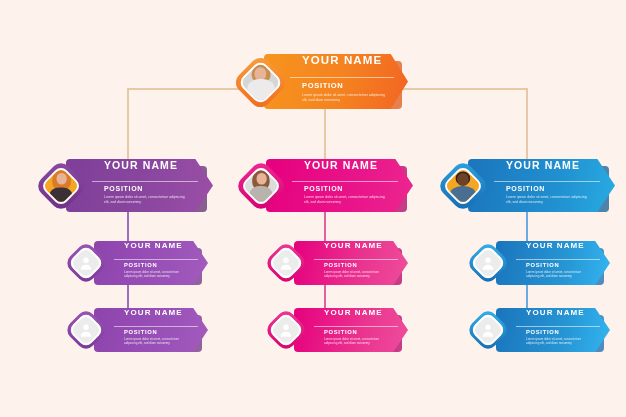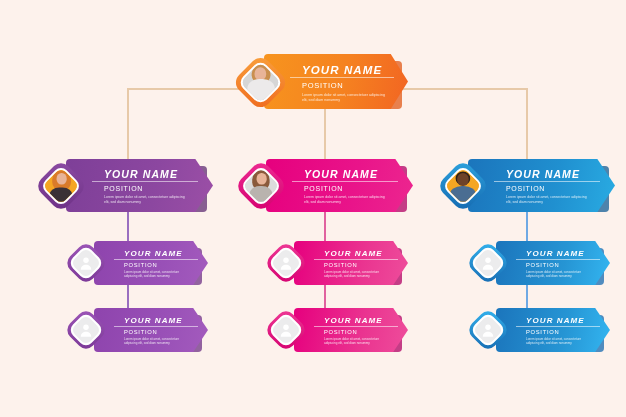--- a/index.html
+++ b/index.html
@@ -63,40 +63,39 @@
     width: calc(100% - 10px);
     border-radius: 4px;
     opacity: .75;
   }
 
   .name-row {
     position: absolute;
     left: 0; top: 0;
     width: 100%;
     display: flex;
-    align-items: flex-end;
-    font-style: italic;
+    align-items: flex-start;
   }
 
   .name {
     color: #ffffff;
     font-weight: bold;
     letter-spacing: 1.1px;
     white-space: nowrap;
   }
 
   .divider {
     position: absolute;
     height: 1px;
     background: rgba(255,255,255,.55);
   }
 
   .pos {
     color: #ffffff;
-    font-weight: normal;
+    font-weight: bold;
     letter-spacing: .7px;
     white-space: nowrap;
   }
 
   .desc {
     color: rgba(255,255,255,.80);
     line-height: 1.45;
   }
 
   

